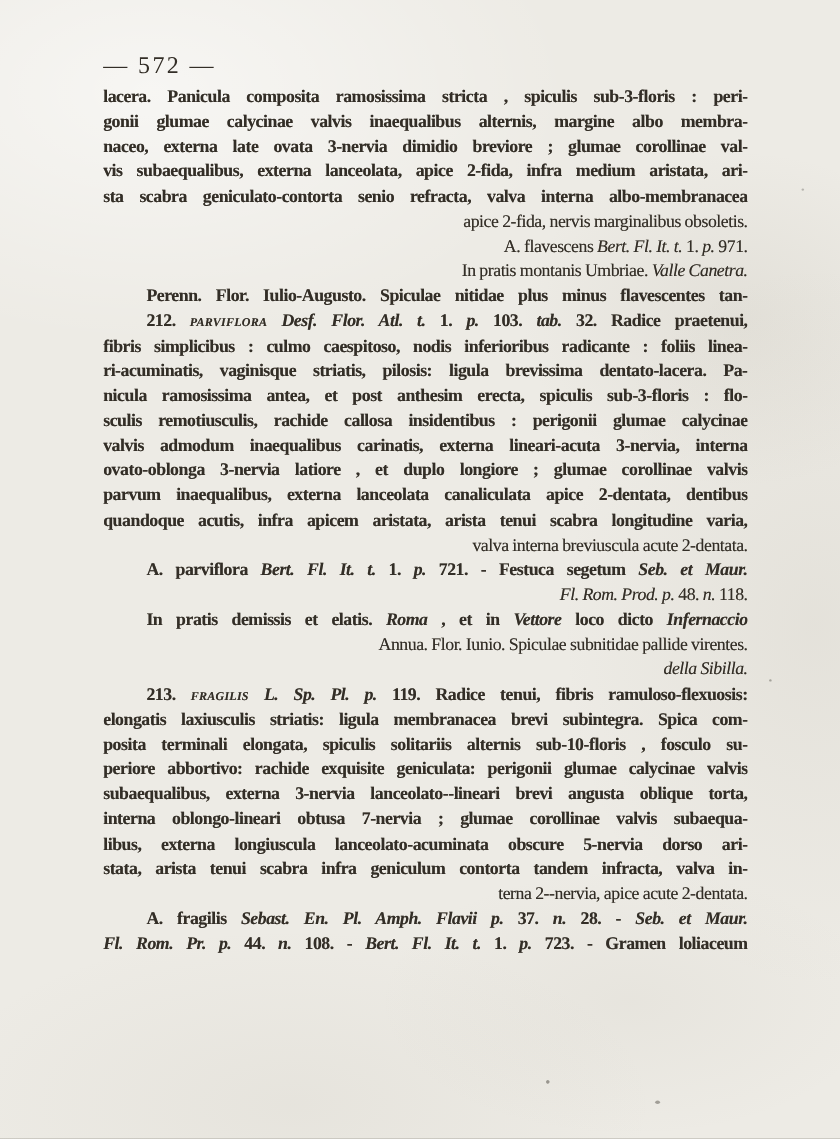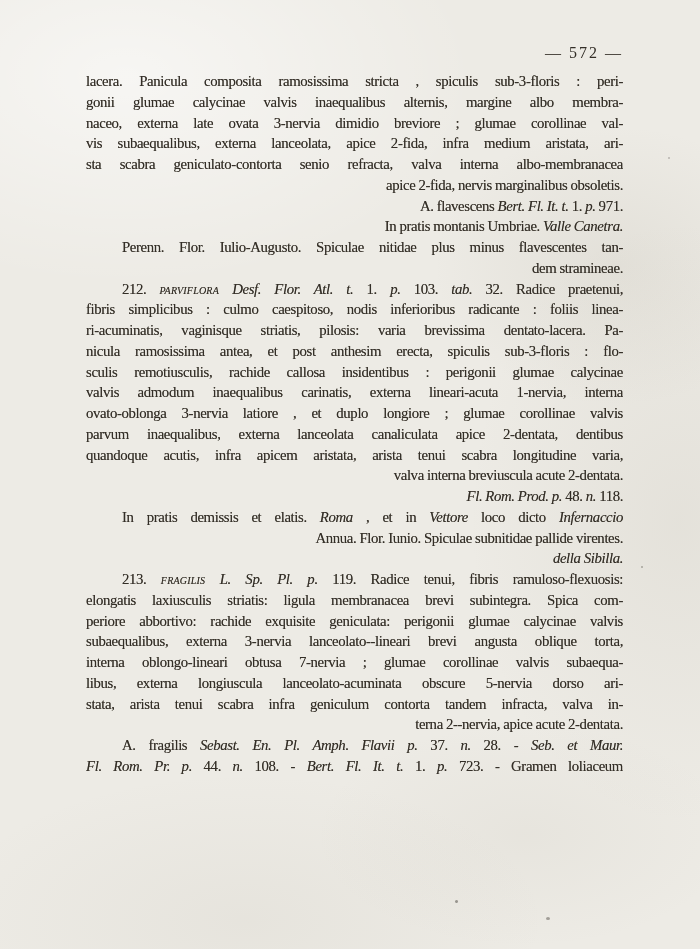--- a/index.html
+++ b/index.html
@@ -9,30 +9,30 @@
     background-color:#edebe5;
     background-image:
       radial-gradient(ellipse 260px 200px at 88% 28%, rgba(150,143,125,0.12), transparent 70%),
       radial-gradient(ellipse 300px 430px at 97% 55%, rgba(150,143,125,0.10), transparent 70%),
       radial-gradient(ellipse 430px 210px at 35% 97%, rgba(150,143,125,0.08), transparent 70%),
       radial-gradient(ellipse 300px 160px at 75% 88%, rgba(150,143,125,0.07), transparent 70%),
       radial-gradient(ellipse 500px 300px at 18% 8%, rgba(255,255,255,0.55), transparent 70%);
   }
   .header{
     position:absolute;left:86px;top:44px;width:537px;
-    text-align:right;font-size:16px;letter-spacing:2px;
+    text-align:left;font-size:20px;letter-spacing:2px;
   }
   .textblock{
     position:absolute;left:86px;top:71px;width:537px;
     font-size:14.8px;line-height:20.75px;
     letter-spacing:-0.38px;word-spacing:-0.2px;
     text-shadow:0 0 0.45px rgba(45,40,28,0.55);
   }
   .line{height:20.75px;overflow:hidden;text-align:right;}
-  .line.j{text-align:justify;text-align-last:justify;}
+  .line.j{text-align:justify;text-align-last:justify;font-weight:bold;}
   .line.ind{padding-left:36px;}
   .i{font-style:italic;margin-top:40px;}
   .sc{font-style:italic;font-variant:small-caps;letter-spacing:0.2px;}
   .speck{position:absolute;border-radius:50%;background:#57544c;}
   .speck.s1{left:455px;top:900px;width:3px;height:3px;opacity:0.55;transform:rotate(40deg);}
   .speck.s2{left:546px;top:917px;width:4px;height:3px;opacity:0.5;}
   .speck.s3{left:641px;top:566px;width:2px;height:2px;opacity:0.45;}
   .speck.s4{left:668px;top:157px;width:2px;height:2px;opacity:0.35;}
 </style>
 </head>
@@ -47,37 +47,38 @@
   <div class="textblock">
       <div class="line j"><span>lacera. Panicula composita ramosissima stricta , spiculis sub-3-floris : peri-</span></div>
       <div class="line j"><span>gonii glumae calycinae valvis inaequalibus alternis, margine albo membra-</span></div>
       <div class="line j"><span>naceo, externa late ovata 3-nervia dimidio breviore ; glumae corollinae val-</span></div>
       <div class="line j"><span>vis subaequalibus, externa lanceolata, apice 2-fida, infra medium aristata, ari-</span></div>
       <div class="line j"><span>sta scabra geniculato-contorta senio refracta, valva interna albo-membranacea</span></div>
       <div class="line"><span>apice 2-fida, nervis marginalibus obsoletis.</span></div>
       <div class="line ind"><span>A. flavescens </span><span class="i">Bert. Fl. It. t.</span><span> 1. </span><span class="i">p.</span><span> 971.</span></div>
       <div class="line ind"><span>In pratis montanis Umbriae. </span><span class="i">Valle Canetra.</span></div>
       <div class="line j ind"><span>Perenn. Flor. Iulio-Augusto. Spiculae nitidae plus minus flavescentes tan-</span></div>
-      <div class="line"><span>dem stramineae.</span></div>
       <div class="line j ind"><span>212. </span><span class="sc">parviflora</span><span> </span><span class="i">Desf. Flor. Atl. t.</span><span> 1. </span><span class="i">p.</span><span> 103. </span><span class="i">tab.</span><span> 32. Radice praetenui,</span></div>
       <div class="line j"><span>fibris simplicibus : culmo caespitoso, nodis inferioribus radicante : foliis linea-</span></div>
-      <div class="line j"><span>ri-acuminatis, vaginisque striatis, pilosis: varia brevissima dentato-lacera. Pa-</span></div>
+      <div class="line j"><span>ri-acuminatis, vaginisque striatis, pilosis: ligula brevissima dentato-lacera. Pa-</span></div>
       <div class="line j"><span>nicula ramosissima antea, et post anthesim erecta, spiculis sub-3-floris : flo-</span></div>
       <div class="line j"><span>sculis remotiusculis, rachide callosa insidentibus : perigonii glumae calycinae</span></div>
-      <div class="line j"><span>valvis admodum inaequalibus carinatis, externa lineari-acuta 1-nervia, interna</span></div>
+      <div class="line j"><span>valvis admodum inaequalibus carinatis, externa lineari-acuta 3-nervia, interna</span></div>
       <div class="line j"><span>ovato-oblonga 3-nervia latiore , et duplo longiore ; glumae corollinae valvis</span></div>
       <div class="line j"><span>parvum inaequalibus, externa lanceolata canaliculata apice 2-dentata, dentibus</span></div>
       <div class="line j"><span>quandoque acutis, infra apicem aristata, arista tenui scabra longitudine varia,</span></div>
       <div class="line"><span>valva interna breviuscula acute 2-dentata.</span></div>
+      <div class="line j ind"><span>A. parviflora </span><span class="i">Bert. Fl. It. t.</span><span> 1. </span><span class="i">p.</span><span> 721. - Festuca segetum </span><span class="i">Seb. et Maur.</span></div>
       <div class="line"><span class="i">Fl. Rom. Prod. p.</span><span> 48. </span><span class="i">n.</span><span> 118.</span></div>
       <div class="line j ind"><span>In pratis demissis et elatis. </span><span class="i">Roma</span><span> , et in </span><span class="i">Vettore</span><span> loco dicto </span><span class="i">Infernaccio</span></div>
       <div class="line ind"><span>Annua. Flor. Iunio. Spiculae subnitidae pallide virentes.</span></div>
       <div class="line"><span class="i">della Sibilla.</span></div>
       <div class="line j ind"><span>213. </span><span class="sc">fragilis</span><span> </span><span class="i">L. Sp. Pl. p.</span><span> 119. Radice tenui, fibris ramuloso-flexuosis:</span></div>
       <div class="line j"><span>elongatis laxiusculis striatis: ligula membranacea brevi subintegra. Spica com-</span></div>
+      <div class="line j"><span>posita terminali elongata, spiculis solitariis alternis sub-10-floris , fosculo su-</span></div>
       <div class="line j"><span>periore abbortivo: rachide exquisite geniculata: perigonii glumae calycinae valvis</span></div>
       <div class="line j"><span>subaequalibus, externa 3-nervia lanceolato--lineari brevi angusta oblique torta,</span></div>
       <div class="line j"><span>interna oblongo-lineari obtusa 7-nervia ; glumae corollinae valvis subaequa-</span></div>
       <div class="line j"><span>libus, externa longiuscula lanceolato-acuminata obscure 5-nervia dorso ari-</span></div>
       <div class="line j"><span>stata, arista tenui scabra infra geniculum contorta tandem infracta, valva in-</span></div>
       <div class="line"><span>terna 2--nervia, apice acute 2-dentata.</span></div>
       <div class="line j ind"><span>A. fragilis </span><span class="i">Sebast. En. Pl. Amph. Flavii p.</span><span> 37. </span><span class="i">n.</span><span> 28. - </span><span class="i">Seb. et Maur.</span></div>
       <div class="line j"><span class="i">Fl. Rom. Pr. p.</span><span> 44. </span><span class="i">n.</span><span> 108. - </span><span class="i">Bert. Fl. It. t.</span><span> 1. </span><span class="i">p.</span><span> 723. - Gramen loliaceum</span></div>
     </div>
 </div>

